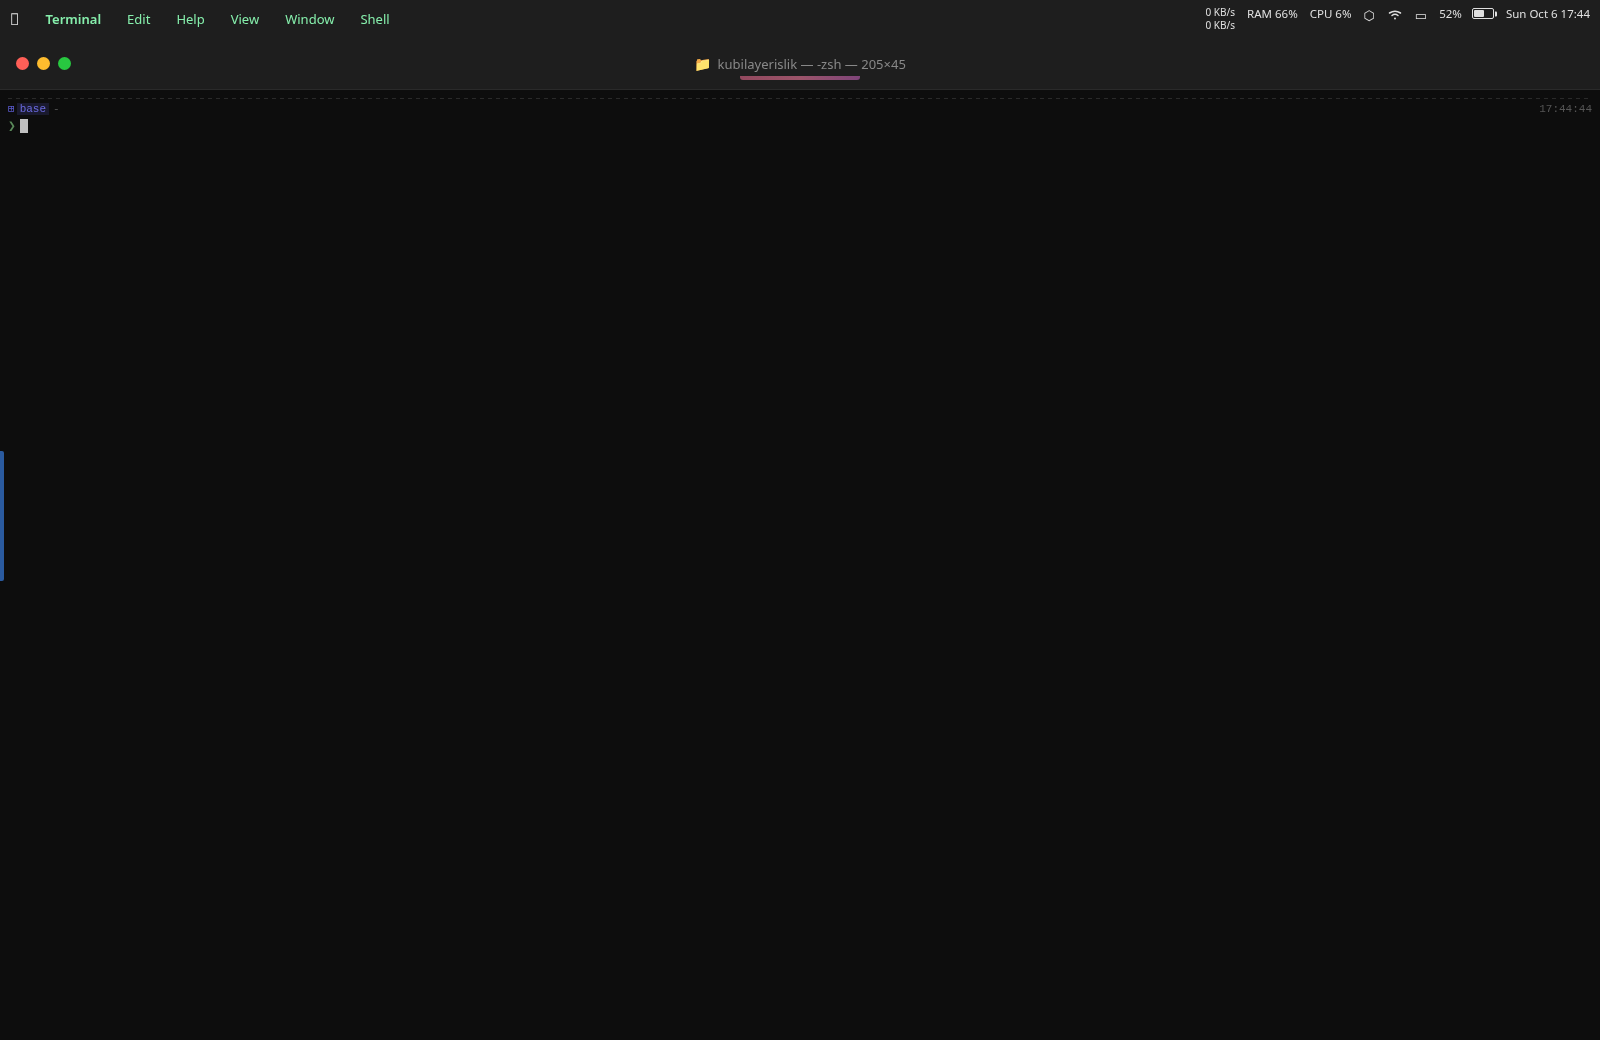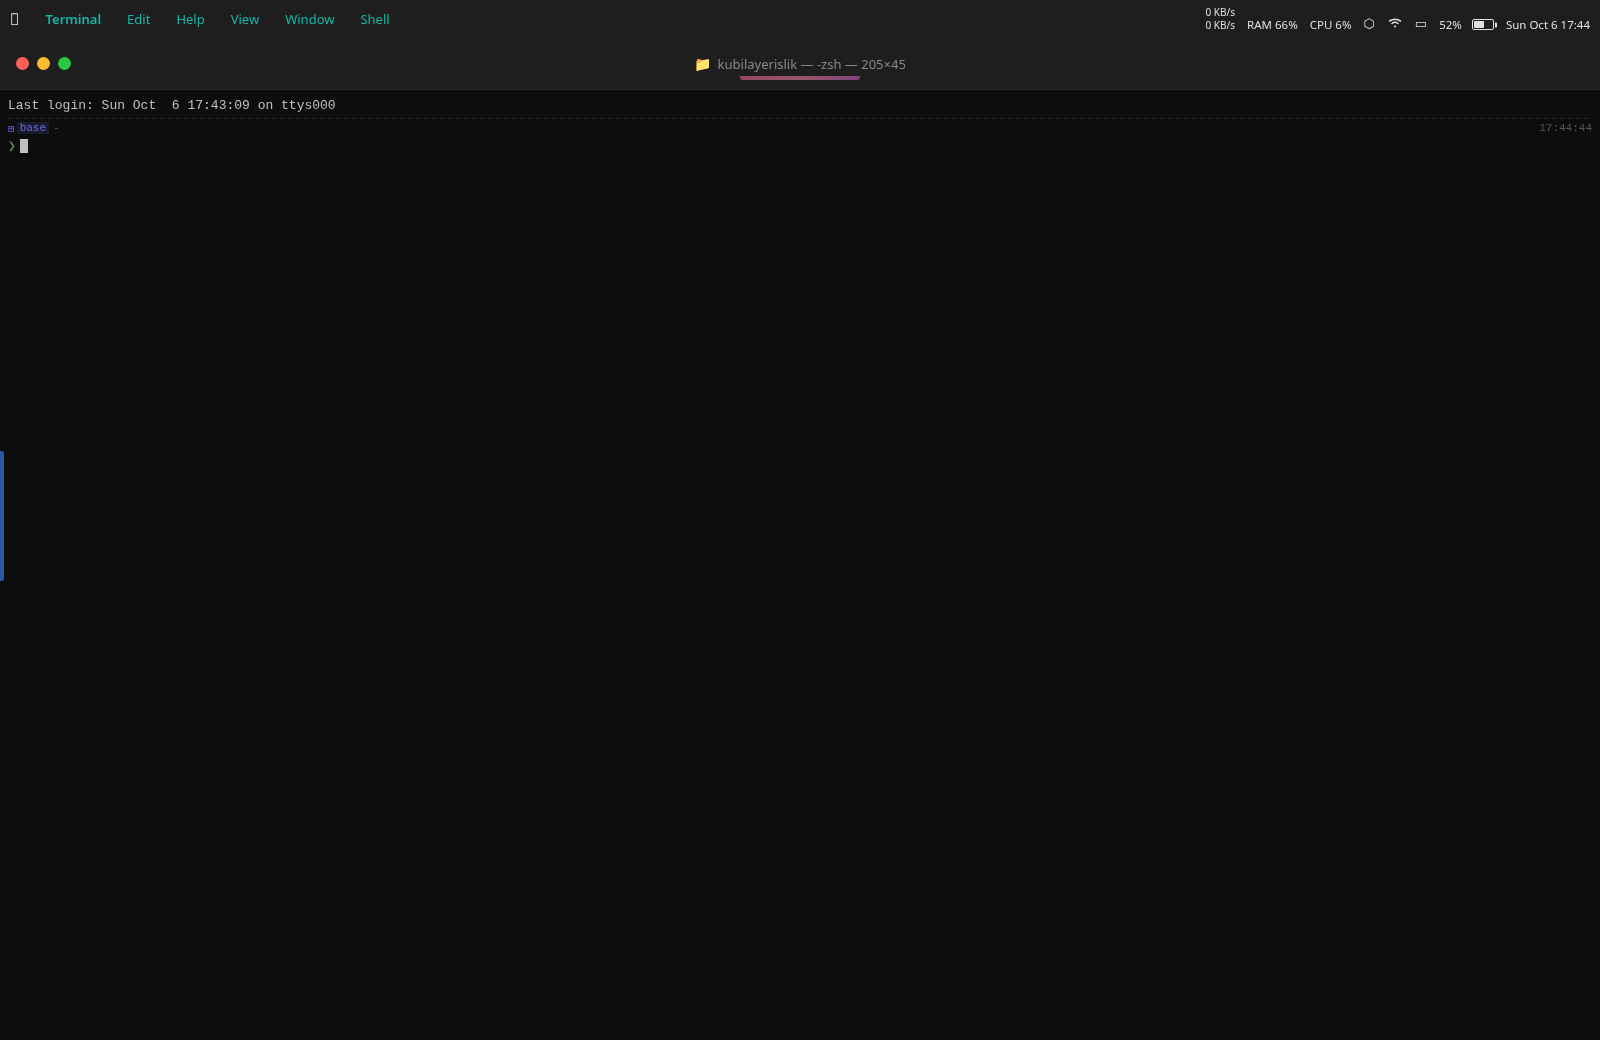--- a/index.html
+++ b/index.html
@@ -33,36 +33,36 @@
     }
 
     .apple-icon {
       font-size: 16px;
       color: #e0e0e0;
       cursor: pointer;
       margin-right: 4px;
     }
 
     .menu-item {
-      color: #14b8a6;
+      color: #86efac;
       font-size: 13px;
       font-weight: 400;
       cursor: pointer;
       padding: 2px 4px;
       border-radius: 4px;
     }
 
     .menu-item.active {
       font-weight: 600;
     }
 
     .menubar-right {
       margin-left: auto;
       display: flex;
-      align-items: flex-end;
+      align-items: flex-start;
       gap: 12px;
       color: #e0e0e0;
       font-size: 12px;
     }
 
     .status-item {
       display: flex;
       align-items: center;
       gap: 3px;
       font-size: 11.5px;
@@ -316,21 +316,20 @@
     <div class="title-center">
       <span class="folder-icon">📁</span>
       <span>kubilayerislik — -zsh — 205×45</span>
     </div>
   </div>
 
   <div class="top-tab-hint"></div>
 
   <div id="terminal-content">
 
-    <div class="term-line">Last login: Sun Oct  6 17:43:09 on ttys000</div>
 
     <div class="separator-dots" style="margin: 2px 0;"></div>
 
     <div style="display:flex; align-items:center; padding: 1px 0; margin-bottom: 2px;">
       <span style="color:#5a5acd; font-size:11px;">⊞</span>
       <span style="color:#6a6ae0; font-size:11px; background:#1a1a2e; padding:0 3px; margin-left:2px;text-align:right;">base</span>
       <span style="color:#555; font-size:11px; margin-left:4px;">-</span>
       <span style="margin-left:auto; color:#555; font-size:11px;">17:44:44</span>
     </div>
 

